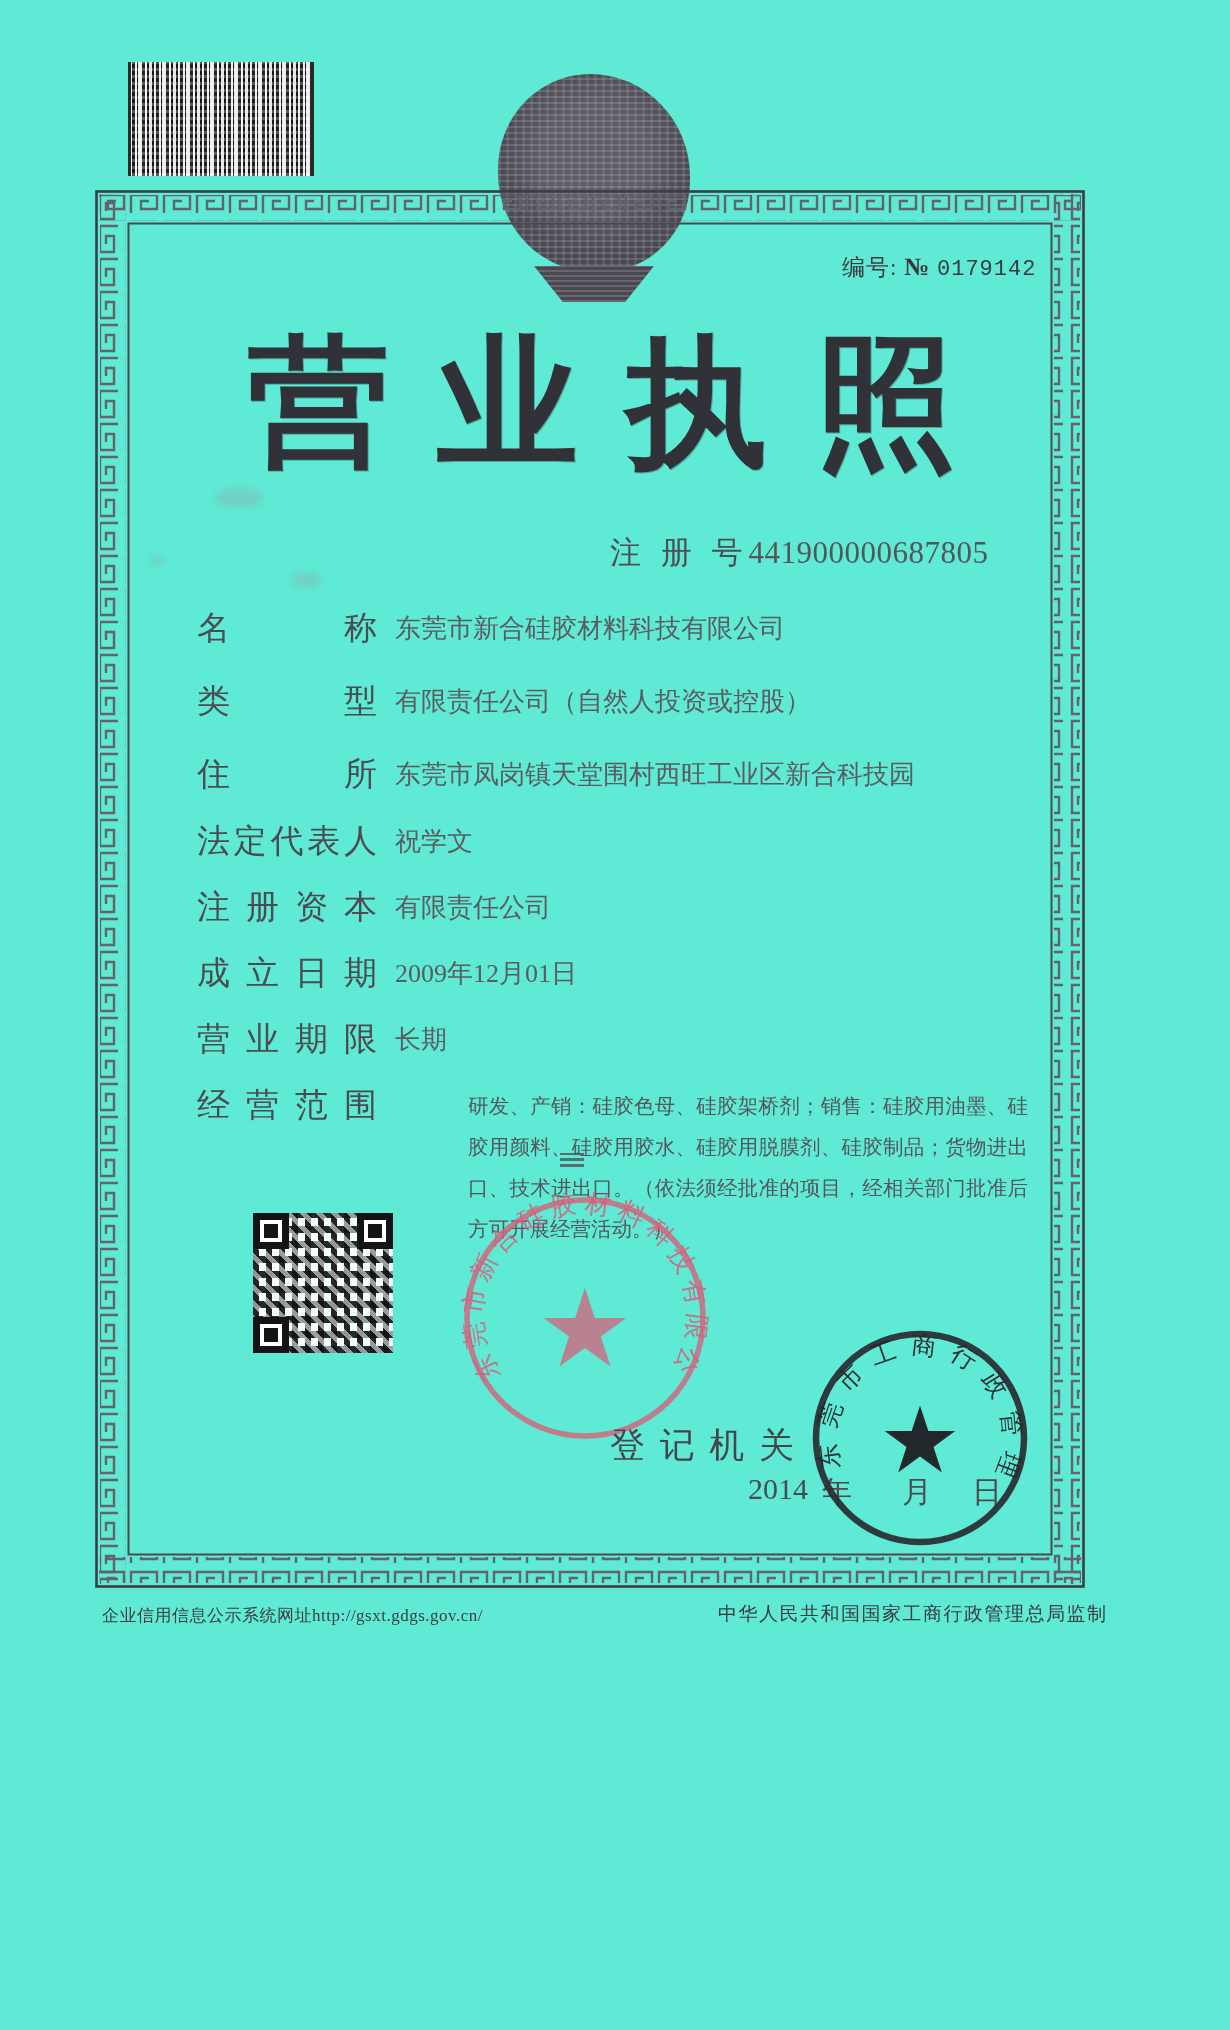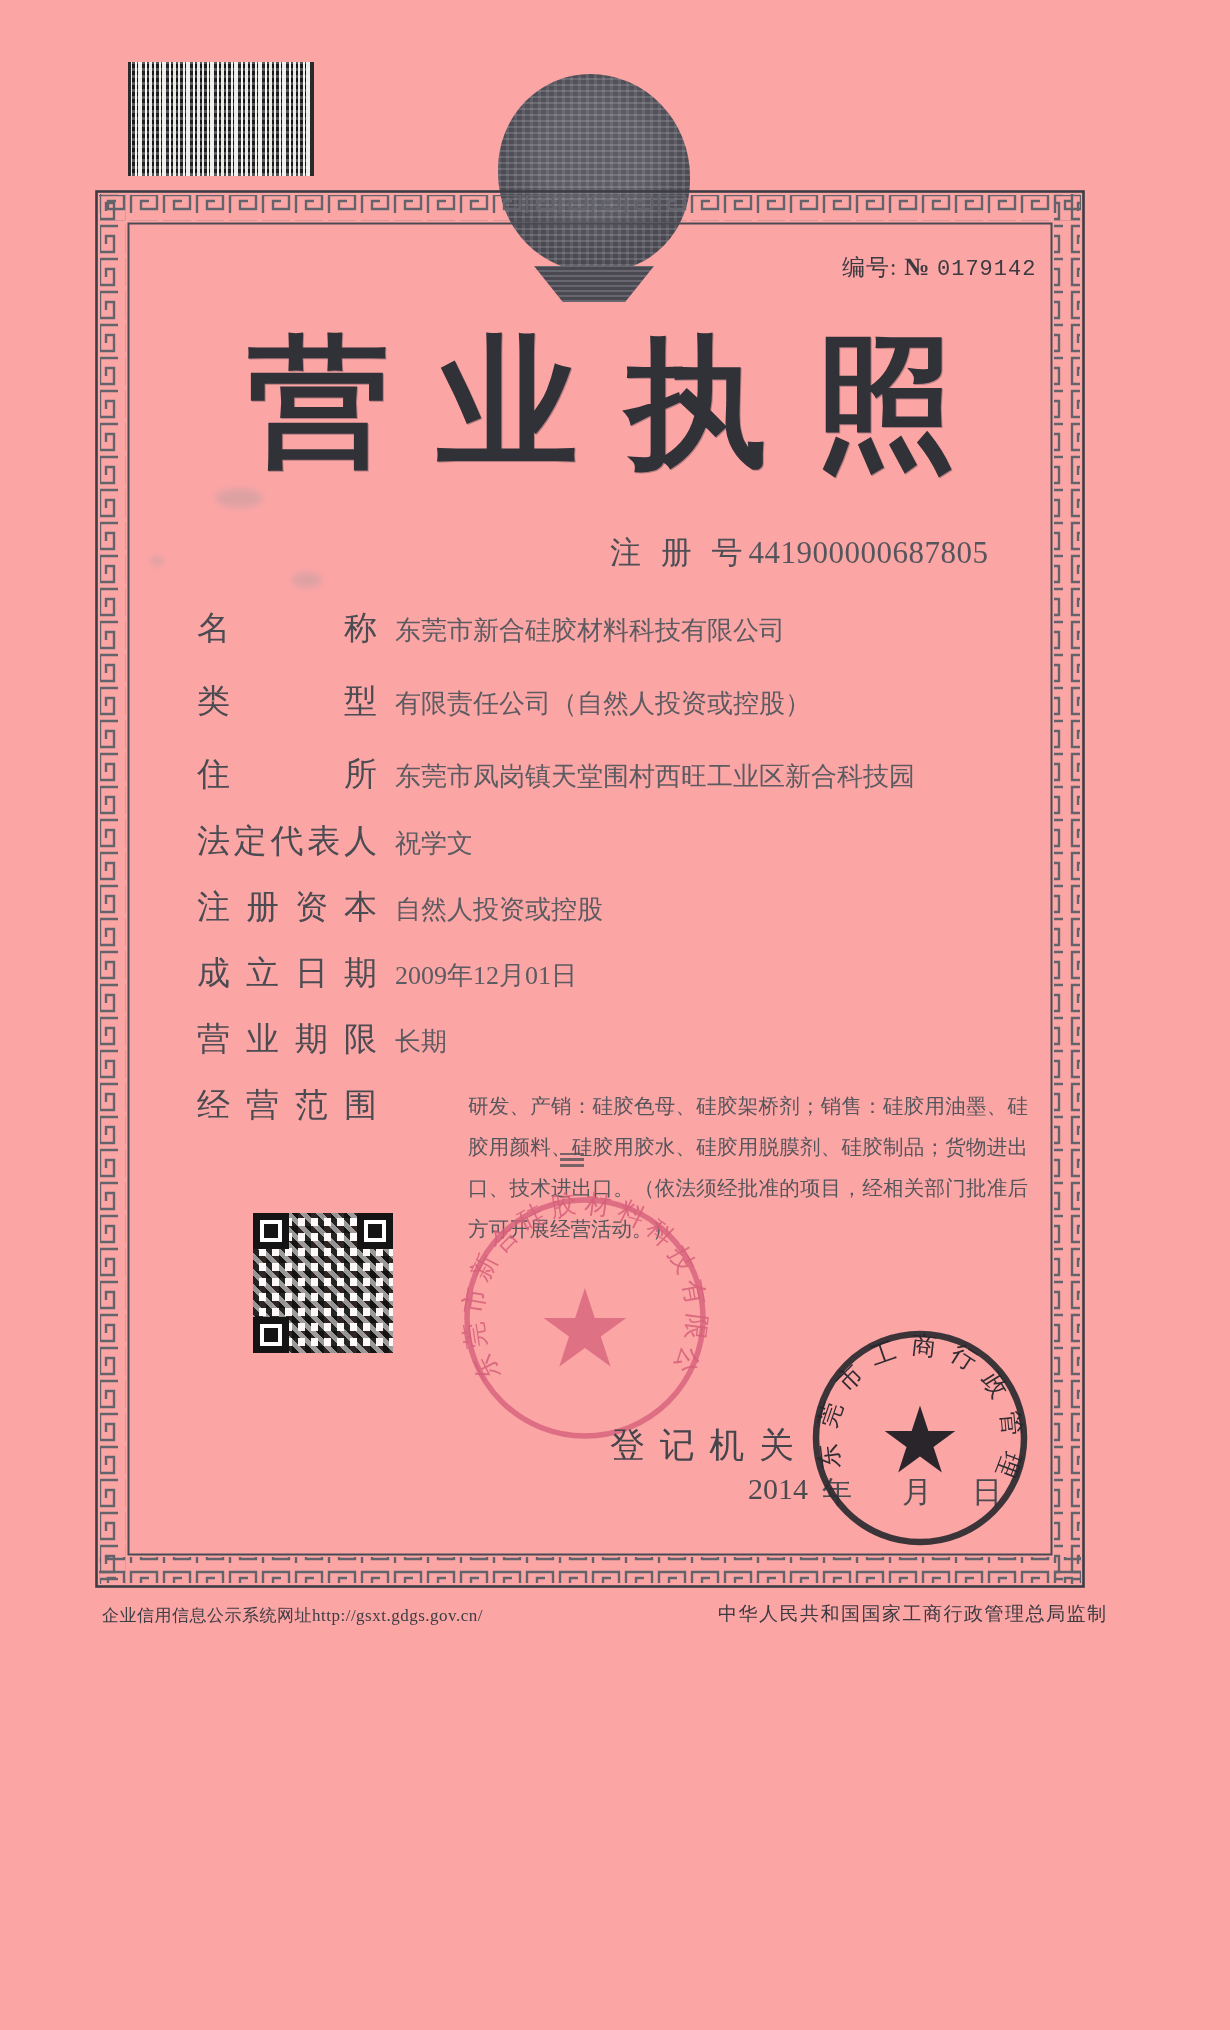--- a/index.html
+++ b/index.html
@@ -1,16 +1,16 @@
 <!DOCTYPE html>
 <html><head>
 <meta charset="utf-8">
 <style>
   html,body{margin:0;padding:0;background:#e8e7e4;}
-  .page{position:relative;width:1230px;height:2030px;background:#fca5a5;overflow:hidden;
+  .page{position:relative;width:1230px;height:2030px;background:#5eead4;overflow:hidden;
         font-family:"Liberation Serif",serif;color:#4b4b52;}
   .abs{position:absolute;}
 
   
   .barcode{left:128px;top:62px;width:186px;height:114px;
     background:
       repeating-linear-gradient(0deg, rgba(255,255,255,.25) 0 3px, rgba(0,0,0,0) 3px 7px),
       repeating-linear-gradient(90deg,#17171a 0 2px,#e9e9e6 2px 4px,#1c1c1f 4px 7px,#f1f1ee 7px 9px,
         #101013 9px 10px,#ececea 10px 14px,#232326 14px 17px,#f4f4f1 17px 19px,#141417 19px 21px,#e6e6e3 21px 24px);
     box-shadow:inset 3px 0 0 #2a2a2d, inset -4px 0 0 #2a2a2d;}
@@ -36,21 +36,21 @@
   .serial .digits{font-family:"Liberation Mono",monospace;font-size:22px;letter-spacing:1px;}
 
   .title-row{left:248px;top:318px;width:708px;display:flex;justify-content:space-between;
     font-family:"Liberation Sans",sans-serif;font-weight:900;font-size:141px;line-height:1.2;
     color:#313138;text-shadow:1px 1px 0 rgba(49,49,56,.35);}
 
   .reg-row{left:610px;top:532px;font-size:31px;color:#4e4e55;white-space:nowrap;}
   .reg-label{letter-spacing:6px;margin-right:0;}
   .reg-number{letter-spacing:.5px;color:#55555c;}
 
-  .field-row{left:197px;width:840px;display:flex;align-items:flex-end;}
+  .field-row{left:197px;width:840px;display:flex;align-items:center;}
   .field-label{width:180px;flex:none;font-size:33px;line-height:1.15;color:#4b4b52;
     text-align:justify;text-align-last:justify;}
   .field-value{margin-left:18px;font-size:26px;color:#5b5b61;line-height:1.25;white-space:nowrap;}
 
   .scope-para{left:468px;top:1086px;width:560px;font-size:20.5px;line-height:41px;color:#55555c;
     text-align:justify;}
 
   
   .qr{left:253px;top:1213px;width:140px;height:140px;background:
       repeating-linear-gradient(45deg, rgba(255,255,255,.55) 0 5px, rgba(0,0,0,0) 5px 11px),
@@ -129,21 +129,21 @@
   <div class="abs field-row" style="top:683px">
     <div class="field-label">类型</div>
     <div class="field-value">有限责任公司（自然人投资或控股）</div>
   </div>
   <div class="abs field-row" style="top:823px">
     <div class="field-label">法定代表人</div>
     <div class="field-value">祝学文</div>
   </div>
   <div class="abs field-row" style="top:889px">
     <div class="field-label">注册资本</div>
-    <div class="field-value">自然人投资或控股</div>
+    <div class="field-value">有限责任公司</div>
   </div>
   <div class="abs field-row" style="top:955px">
     <div class="field-label">成立日期</div>
     <div class="field-value">2009年12月01日</div>
   </div>
   <div class="abs field-row" style="top:1087px">
     <div class="field-label">经营范围</div>
   </div>
   <div class="abs field-row" style="top:1021px">
     <div class="field-label">营业期限</div>

